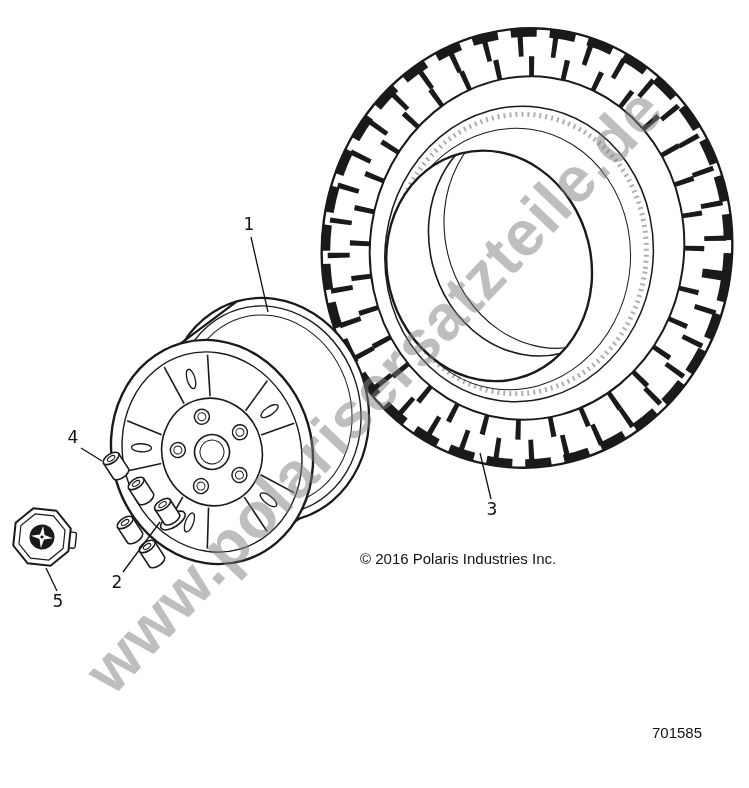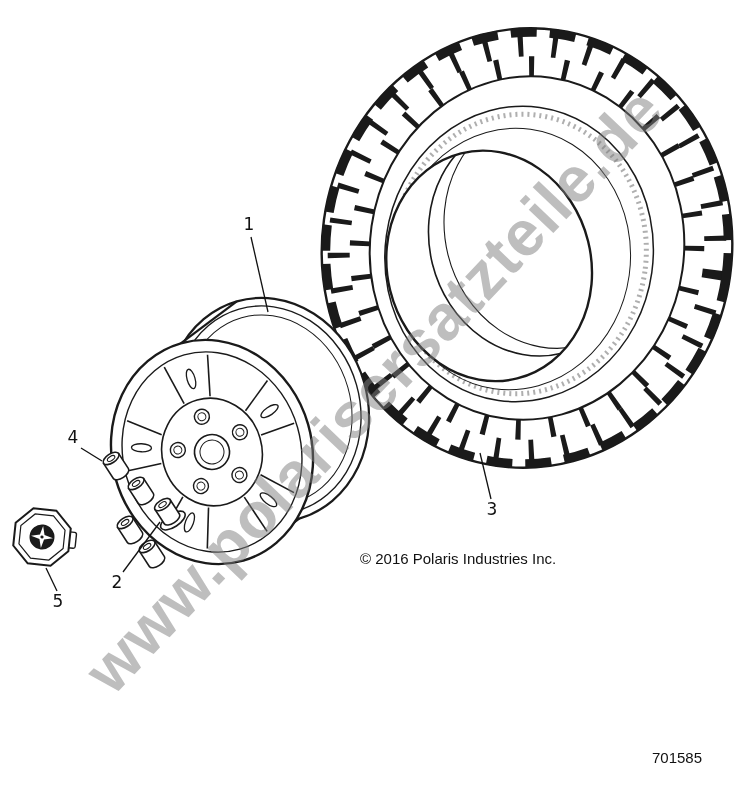--- a/index.html
+++ b/index.html
@@ -30,21 +30,21 @@
     position: absolute;
     left: 360px;
     top: 550px;
     font-size: 15px;
     color: #111111;
     z-index: 2;
   }
   .part-number {
     position: absolute;
     left: 652px;
-    top: 749px;
+    top: 724px;
     font-size: 15px;
     color: #111111;
     z-index: 2;
   }
 </style>
 </head>
 <body>
 
 <div class="stage">
 

